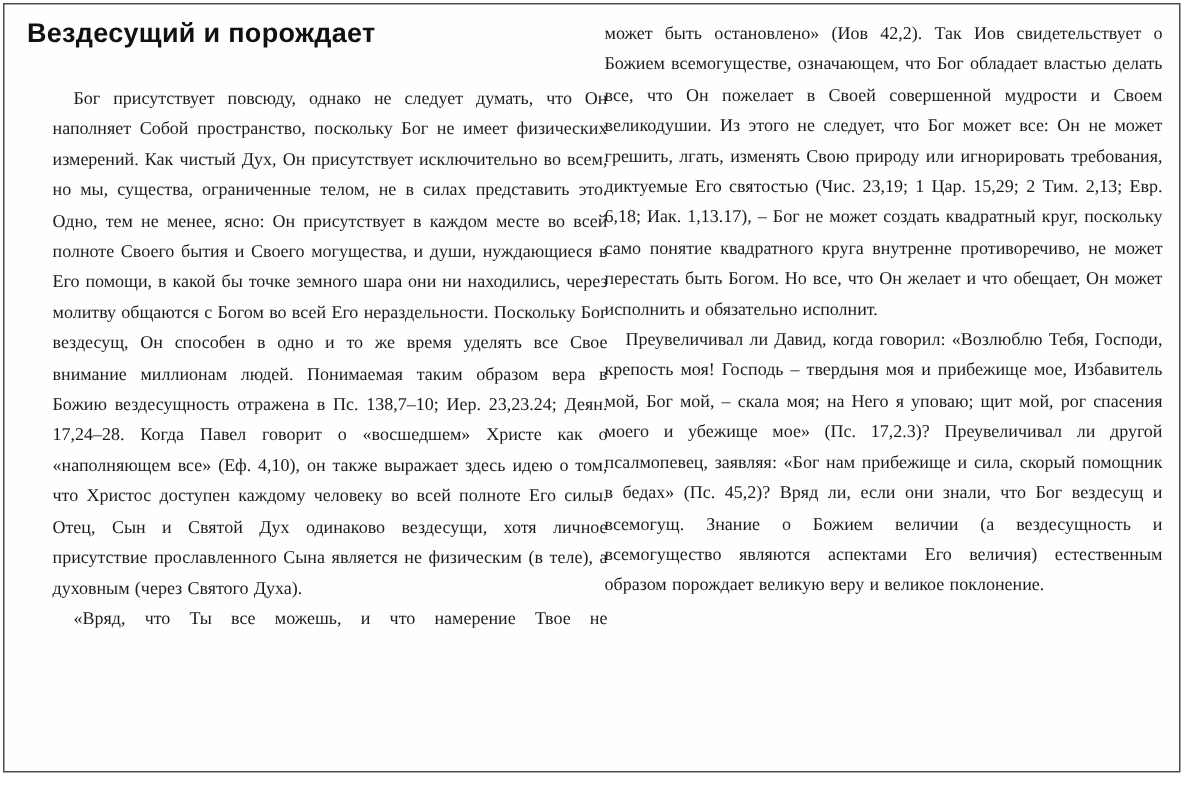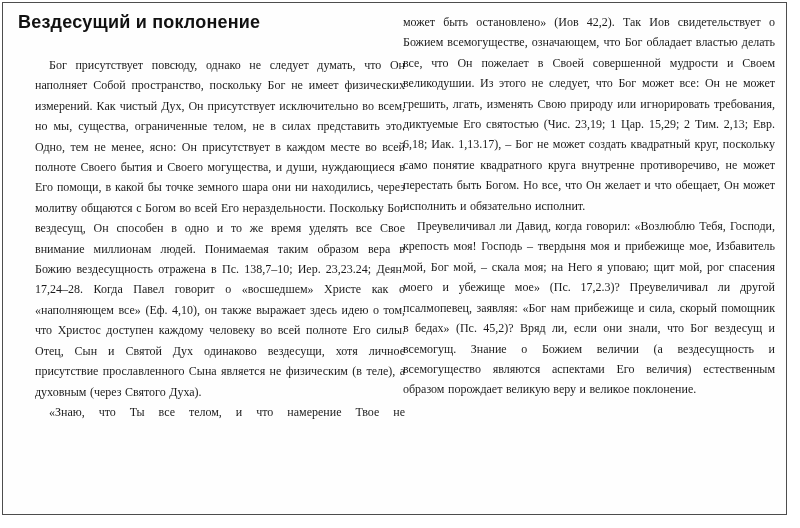--- a/index.html
+++ b/index.html
@@ -66,25 +66,25 @@
   .cont-line {
     text-align-last: justify;
   }
 </style>
 </head>
 <body>
 
 <div class="scan">
   <div class="frame">
 
-    <h1 class="title">Вездесущий и поклонение</h1>
+    <h1 class="title">Вездесущий и порождает</h1>
 
     <div class="col col-left">
       <p class="para indent">Бог присутствует повсюду, однако не следует думать, что Он наполняет Собой пространство, поскольку Бог не имеет физических измерений. Как чистый Дух, Он присутствует исключительно во всем, но мы, существа, ограниченные телом, не в силах представить это. Одно, тем не менее, ясно: Он присутствует в каждом месте во всей полноте Своего бытия и Своего могущества, и души, нуждающиеся в Его помощи, в какой бы точке земного шара они ни находились, через молитву общаются с Богом во всей Его нераздельности. Поскольку Бог вездесущ, Он способен в одно и то же время уделять все Свое внимание миллионам людей. Понимаемая таким образом вера в Божию вездесущность отражена в Пс. 138,7–10; Иер. 23,23.24; Деян. 17,24–28. Когда Павел говорит о «восшедшем» Христе как о «наполняющем все» (Еф. 4,10), он также выражает здесь идею о том, что Христос доступен каждому человеку во всей полноте Его силы. Отец, Сын и Святой Дух одинаково вездесущи, хотя личное присутствие прославленного Сына является не физическим (в теле), а духовным (через Святого Духа).</p>
-      <p class="para indent cont-line">«Знаю, что Ты все телом, и что намерение Твое не</p>
+      <p class="para indent cont-line">«Вряд, что Ты все можешь, и что намерение Твое не</p>
     </div>
 
     <div class="col col-right">
       <p class="para">может быть остановлено» (Иов 42,2). Так Иов свидетельствует о Божием всемогуществе, означающем, что Бог обладает властью делать все, что Он пожелает в Своей совершенной мудрости и Своем великодушии. Из этого не следует, что Бог может все: Он не может грешить, лгать, изменять Свою природу или игнорировать требования, диктуемые Его святостью (Чис. 23,19; 1 Цар. 15,29; 2 Тим. 2,13; Евр. 6,18; Иак. 1,13.17), – Бог не может создать квадратный круг, поскольку само понятие квадратного круга внутренне противоречиво, не может перестать быть Богом. Но все, что Он желает и что обещает, Он может исполнить и обязательно исполнит.</p>
       <p class="para indent">Преувеличивал ли Давид, когда говорил: «Возлюблю Тебя, Господи, крепость моя! Господь – твердыня моя и прибежище мое, Избавитель мой, Бог мой, – скала моя; на Него я уповаю; щит мой, рог спасения моего и убежище мое» (Пс. 17,2.3)? Преувеличивал ли другой псалмопевец, заявляя: «Бог нам прибежище и сила, скорый помощник в бедах» (Пс. 45,2)? Вряд ли, если они знали, что Бог вездесущ и всемогущ. Знание о Божием величии (а вездесущность и всемогущество являются аспектами Его величия) естественным образом порождает великую веру и великое поклонение.</p>
     </div>
 
   </div>
 </div>
 

